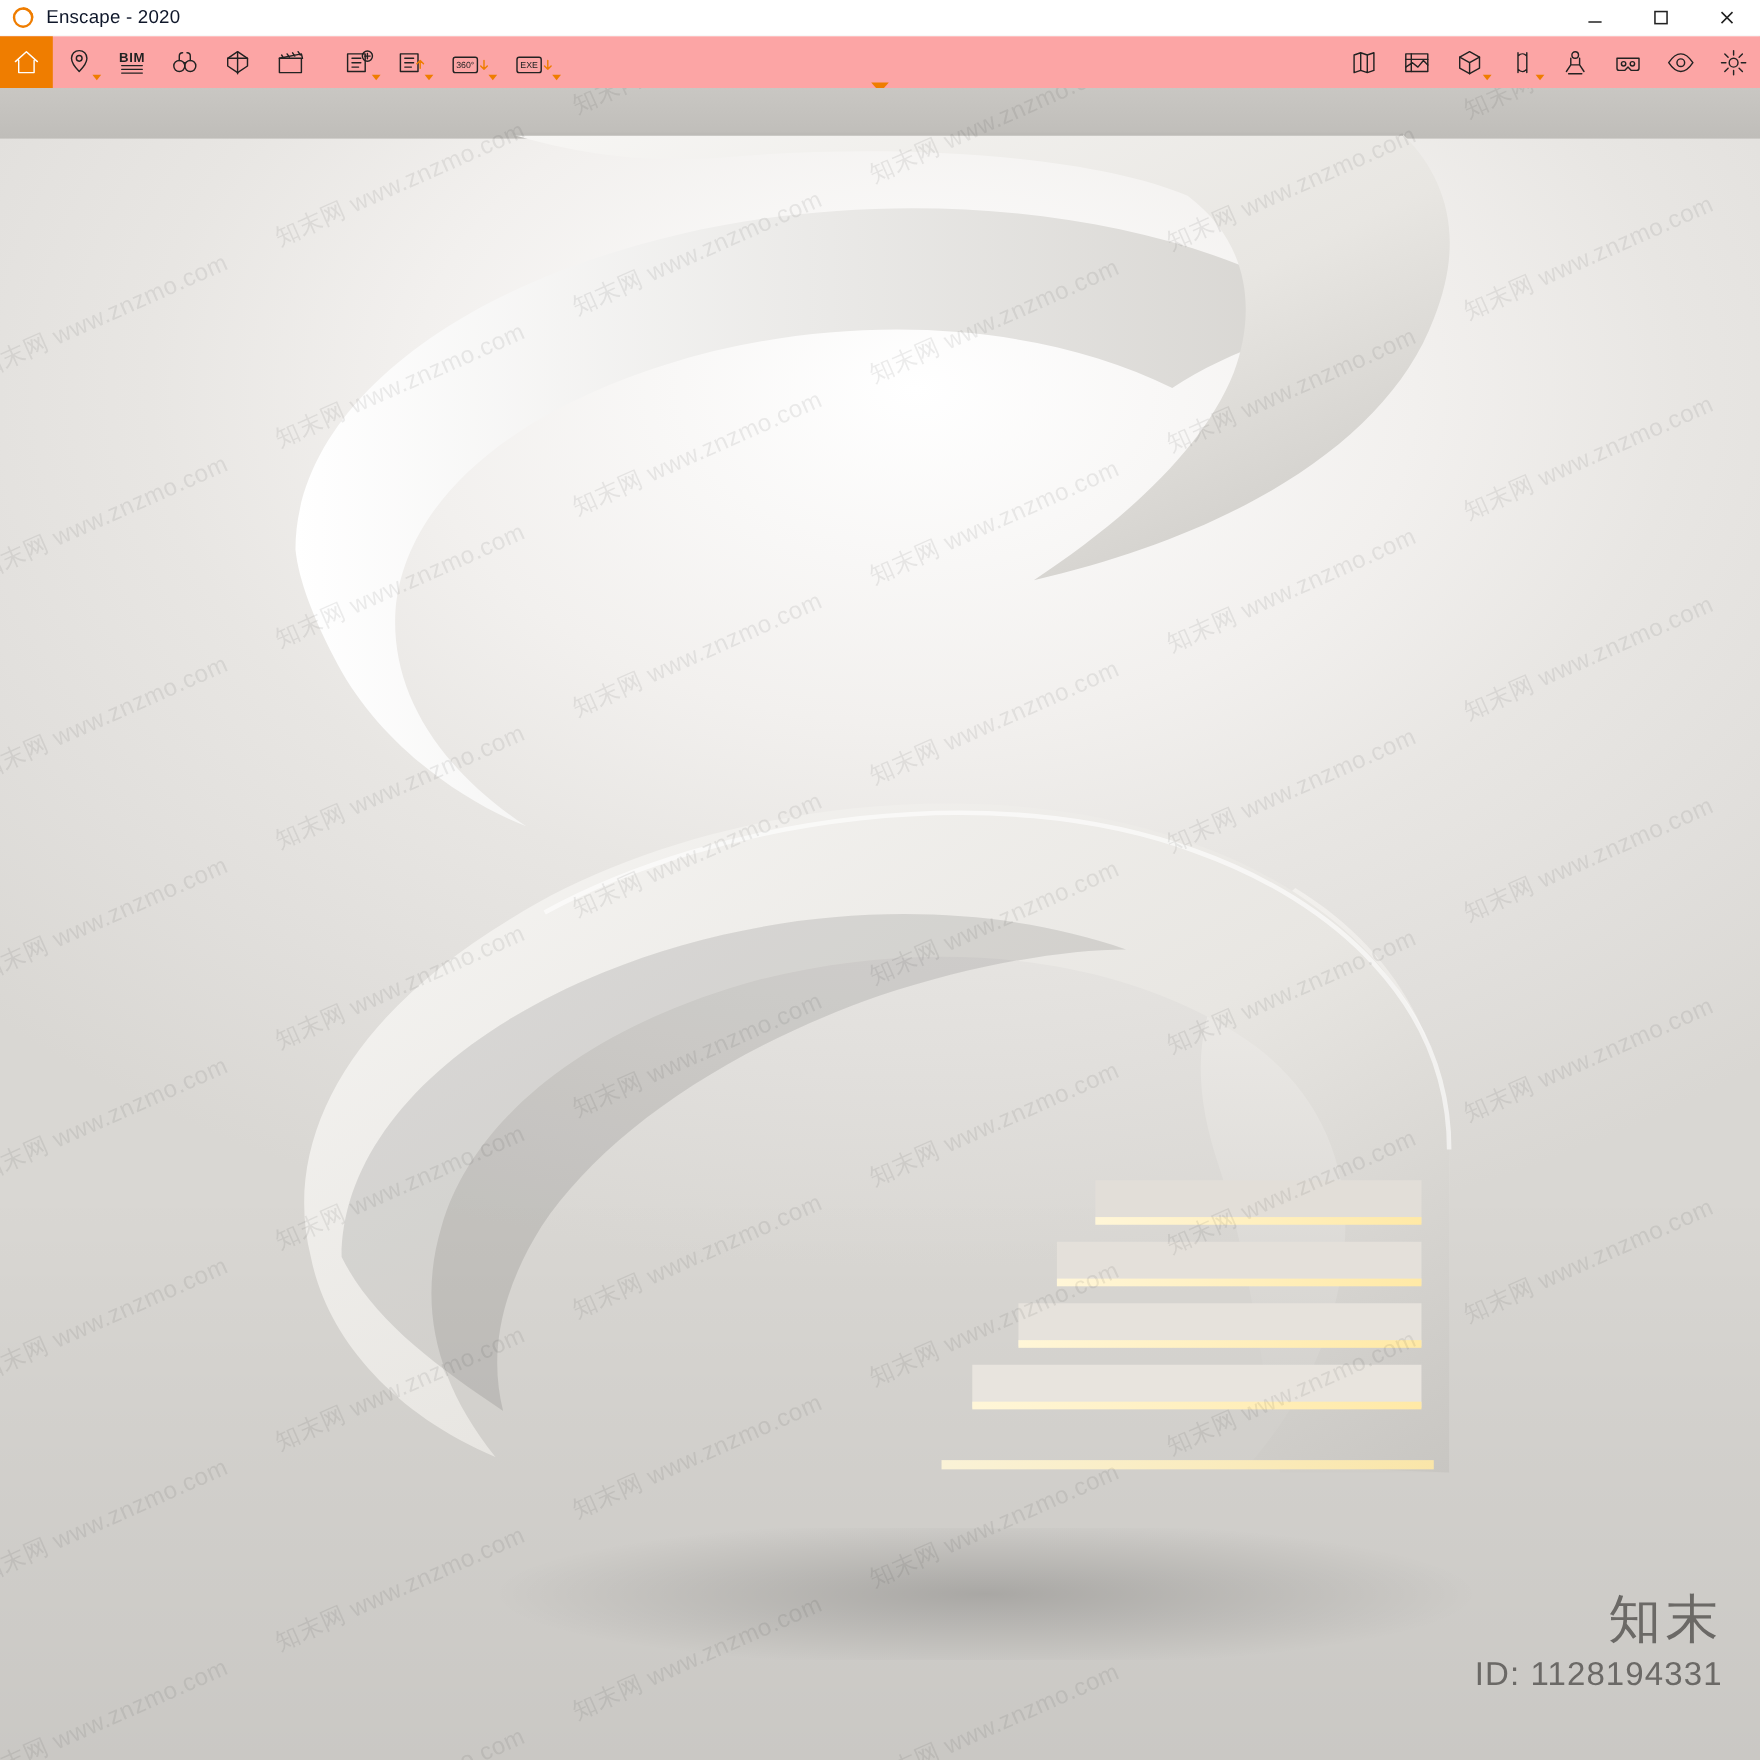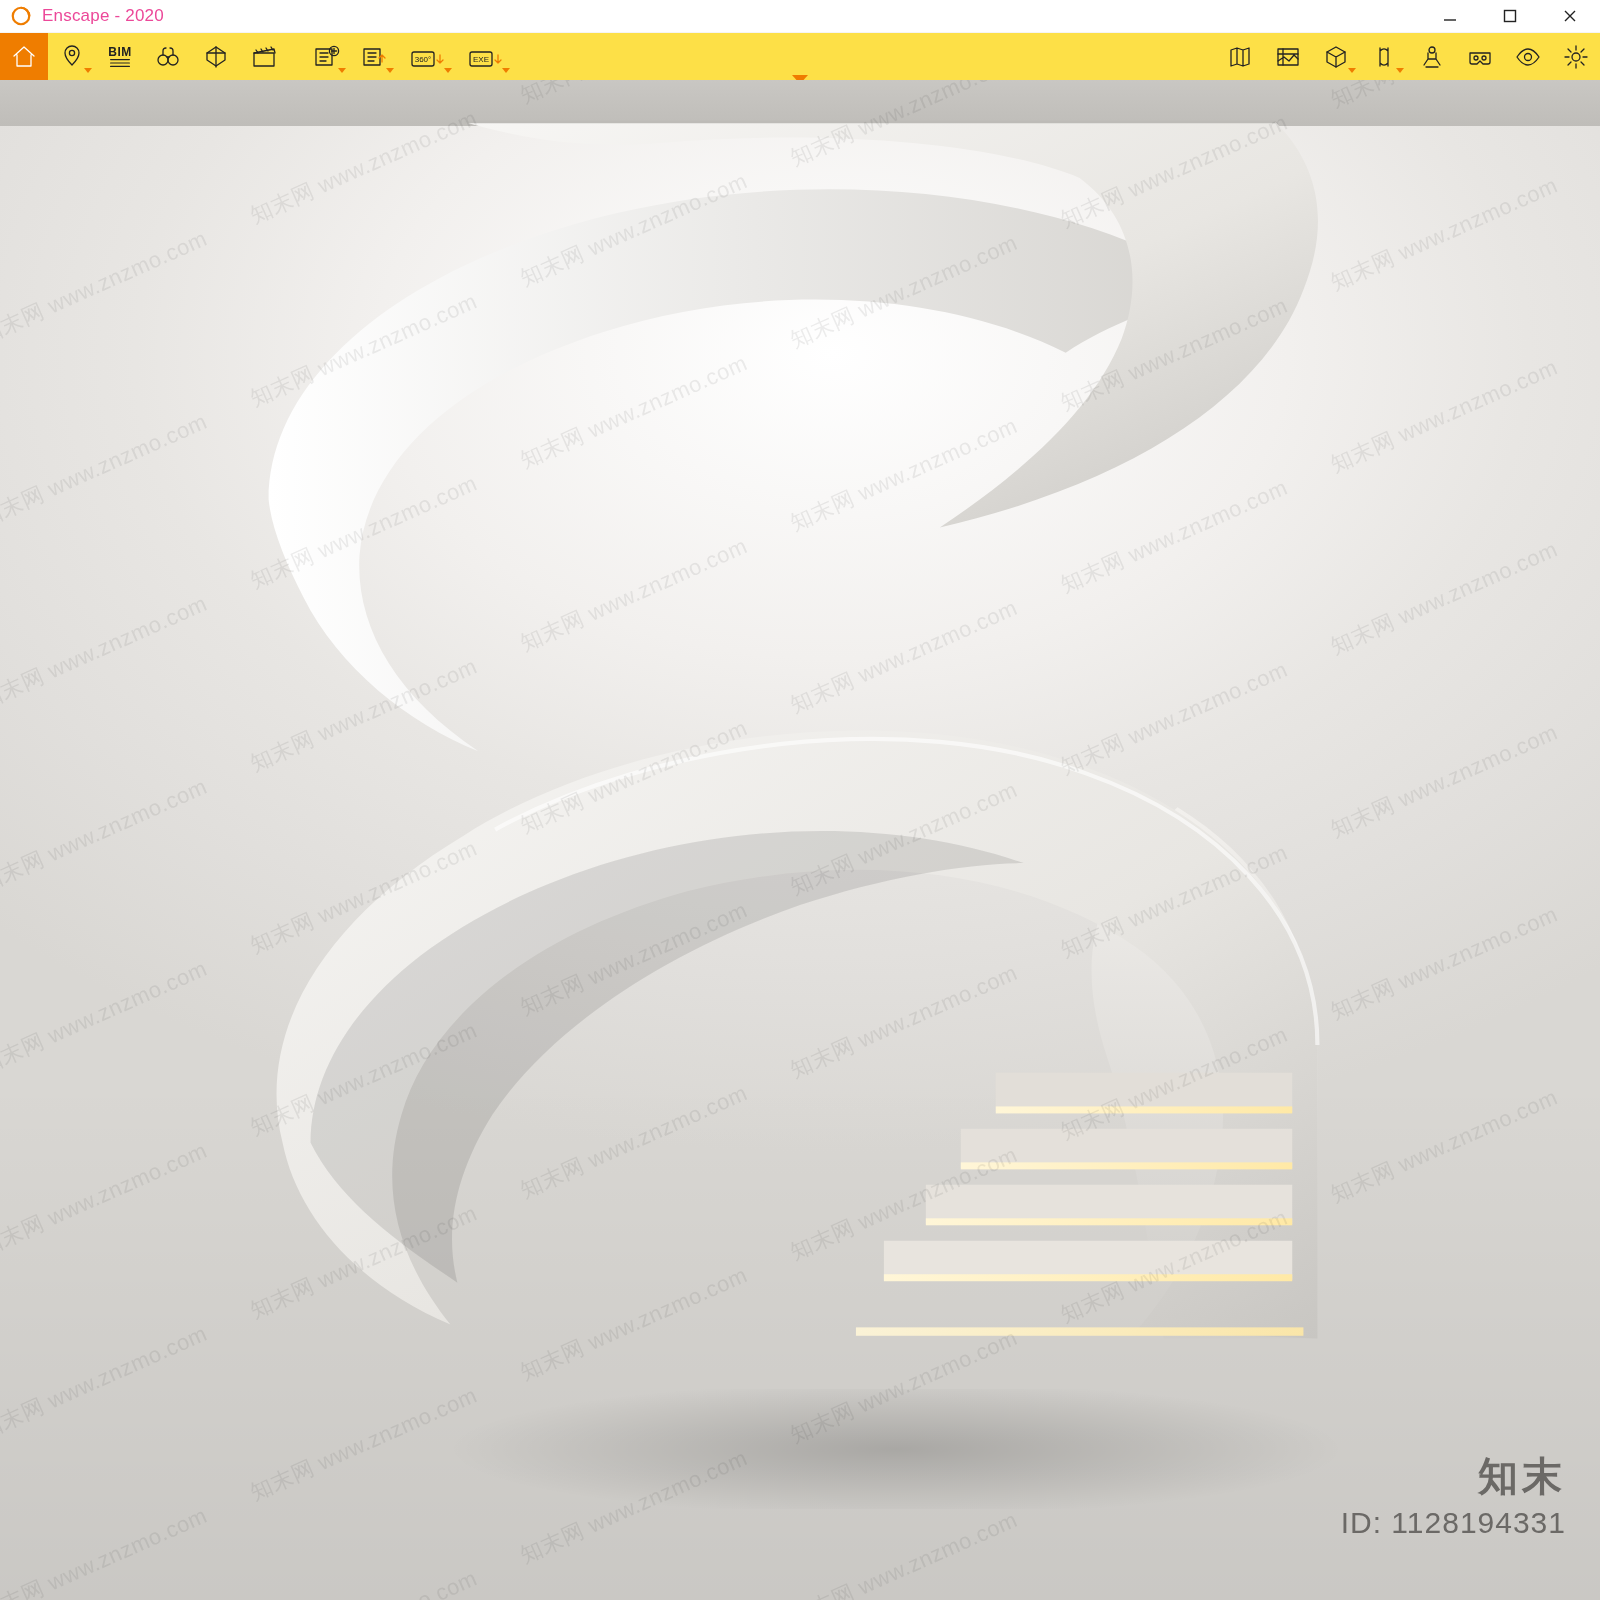--- a/index.html
+++ b/index.html
@@ -2,27 +2,27 @@
 <html><head>
 <meta charset="utf-8">
 <style>
 html,body{margin:0;padding:0;width:1600px;height:1600px;overflow:hidden;background:#fff;font-family:"Segoe UI",Arial,sans-serif;font-size:16px;color:#222}
 .canvas{position:relative;width:1600px;height:1600px;background:#e4e4e4}
 
 
 .window-frame{position:absolute;left:0;top:0;width:1600px;height:1600px;background:#fff;box-shadow:0 0 0 1px rgba(0,0,0,.06) inset}
 .title-bar{height:32px;display:flex;align-items:center;padding:0 0 0 10px;background:#fff;border-bottom:1px solid rgba(0,0,0,.04)}
 .title-bar .logo{width:22px;height:22px;margin-right:10px;display:flex;align-items:center;justify-content:center}
-.title-bar .title{font-size:17px;color:#ec4899;letter-spacing:.2px}
+.title-bar .title{font-size:17px;color:#0f172a;letter-spacing:.2px}
 .title-bar .sys-buttons{margin-left:auto;display:flex}
 .title-bar .sys-btn{width:60px;height:32px;display:flex;align-items:center;justify-content:center}
 .title-bar .sys-btn svg{width:16px;height:16px;stroke:#222;stroke-width:1.4;fill:none}
 
 
-.toolbar{height:48px;display:flex;align-items:center;background:#fde047;position:relative}
+.toolbar{height:48px;display:flex;align-items:center;background:#fca5a5;position:relative}
 .toolbar .group{display:flex;align-items:center;height:48px}
 .toolbar .tbtn{width:48px;height:48px;display:flex;align-items:center;justify-content:center;position:relative}
 .toolbar .tbtn.home{background:#ef7d00;color:#fff}
 .toolbar .tbtn svg{width:28px;height:28px;stroke:#222;stroke-width:1.3;fill:none;stroke-linecap:round;stroke-linejoin:round}
 .toolbar .tbtn.home svg{stroke:#fff}
 .toolbar .tbtn .caret{position:absolute;right:4px;bottom:8px;width:0;height:0;border-left:4px solid transparent;border-right:4px solid transparent;border-top:5px solid #ef7d00}
 .toolbar .sep{width:14px}
 .toolbar .bim-label{font-size:13px;font-weight:600;letter-spacing:.5px;color:#222;}
 .toolbar .spacer{flex:1}
 .toolbar .caret-center{position:absolute;left:50%;top:100%;transform:translate(-50%,-6px);width:0;height:0;border-left:8px solid transparent;border-right:8px solid transparent;border-top:9px solid #ef7d00;pointer-events:none}
@@ -43,21 +43,21 @@
 .stair{position:absolute;left:6%;right:6%;top:0;bottom:8%}
 .stair svg{width:100%;height:100%}
 
 
 .wm{position:absolute;inset:0;pointer-events:none;opacity:.10;mix-blend-mode:multiply}
 .wm .row{position:absolute;left:-6%;right:-6%;white-space:nowrap;font-size:22px;color:#4a4a4a;letter-spacing:.5px;transform:rotate(-24deg);font-family:"Microsoft YaHei","PingFang SC",Arial,sans-serif;font-weight:500}
 .wm .row span{margin-right:50px}
 
 
 .brand{position:absolute;right:34px;bottom:60px;text-align:right;color:#6b6966;font-family:"Microsoft YaHei","PingFang SC",Arial,sans-serif}
-.brand .name{font-size:40px;letter-spacing:4px;font-weight:700}
+.brand .name{font-size:48px;letter-spacing:4px;font-weight:400}
 .brand .id{font-size:30px;margin-top:2px;letter-spacing:1px}
 </style>
 </head>
 <body>
 
 <div class="canvas">
   <div class="window-frame">
 
     <div class="title-bar">
       <span class="logo">

